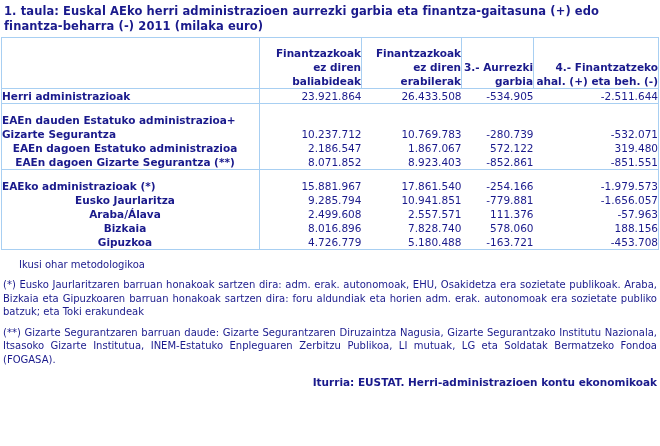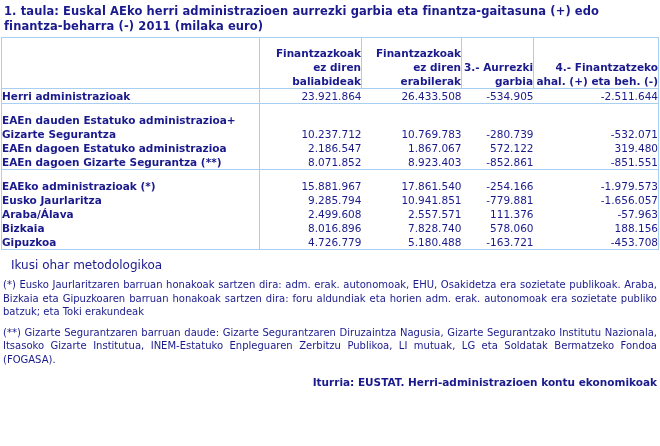--- a/index.html
+++ b/index.html
@@ -87,21 +87,21 @@
     border-top: none;
     border-bottom: none;
   }
   tbody td.lbl {
     text-align: left;
     border-left: none;
     border-top: none;
     border-bottom: none;
   }
   tbody td.lbl.indent {
-    text-align: left;
+    text-align: center;
     padding-right: 11px;
   }
 
   
   tbody tr.band-top td { border-top: 1px solid #a8cff2; }
   tbody tr.band-bot td { border-bottom: 1px solid #a8cff2; }
   tbody td.edge-l { border-left: 1px solid #a8cff2; }
   tbody td.edge-r { border-right: 1px solid #a8cff2; }
   tbody td.divider { border-right: 1px solid #a8cff2; }
 
@@ -114,23 +114,23 @@
     border-bottom: none;
     font-size: 1px;
     line-height: 1px;
   }
   tr.spacer td.edge-l { border-left: 1px solid #a8cff2; }
   tr.spacer td.edge-r { border-right: 1px solid #a8cff2; }
   tr.spacer td.divider { border-right: 1px solid #a8cff2; }
 
   
   .note-link {
-    font-size: 12px;
-    color: #1a1a8c;
-    padding: 8px 2px 6px 11px;
+    font-size: 10px;
+    color: #1a1a8c;
+    padding: 8px 2px 6px 19px;
     font-weight: normal;
     line-height: 14px;
   }
   .footnote {
     font-size: 10px;
     color: #1a1a8c;
     line-height: 13.5px;
     padding: 0 3px 7px 3px;
     text-align: justify;
     font-weight: normal;

